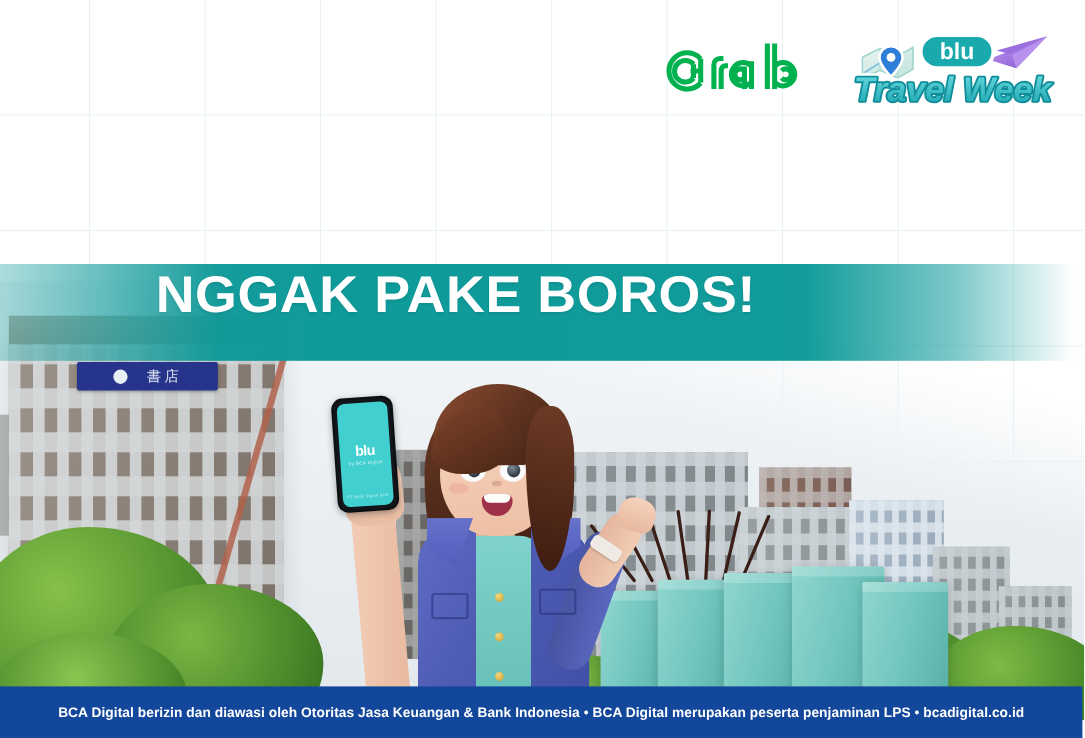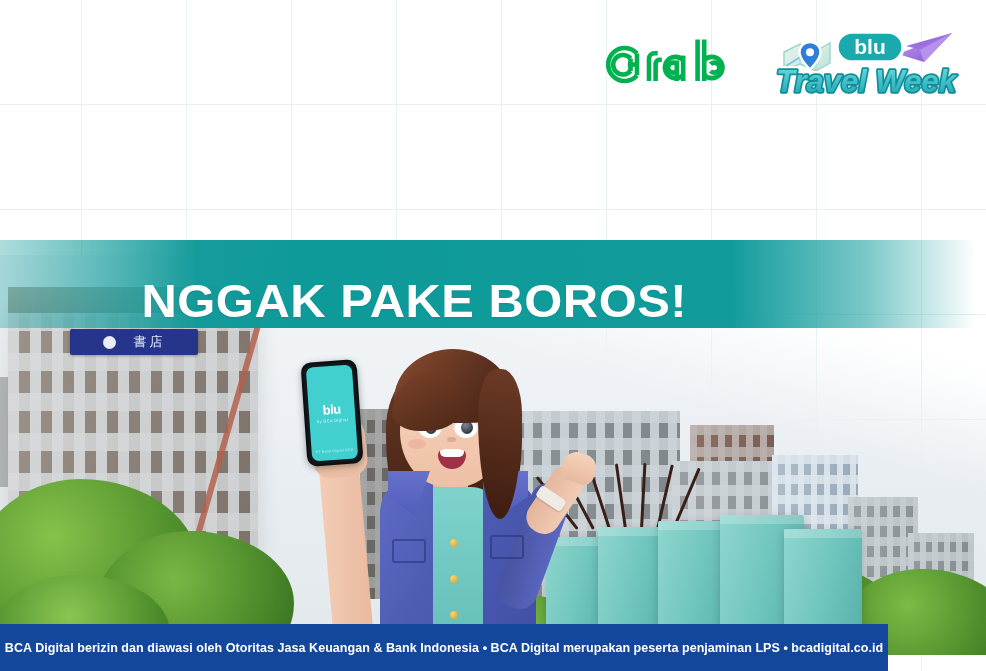--- a/index.html
+++ b/index.html
@@ -429,21 +429,21 @@
     width:986px; height:88px;
     z-index:6;
     background:linear-gradient(to right,
       rgba(17,154,154,.34) 0%,
       rgba(17,154,154,.62) 9%,
       rgba(14,152,152,.97) 20%,
       #0f9a9a 30%,
       #119b9b 74%,
       rgba(17,155,155,.55) 88%,
       rgba(255,255,255,0) 99%);
-    display:flex; align-items:flex-end;
+    display:flex; align-items:flex-start;
   }
   #band-text {
     color:#ffffff;
     font-size:47px;
     font-weight:bold;
     letter-spacing:.5px;
     margin-left:152px;
     white-space:nowrap;
     font-family:"Liberation Sans", sans-serif;
     transform:scaleX(1.04);
@@ -459,21 +459,21 @@
   
   #blu-logo {
     position:absolute; left:766px; top:26px;
     z-index:7;
     width:200px; height:74px;
   }
 
   
   #footer {
     position:absolute; left:0; bottom:0;
-    width:888px; height:47px;
+    width:984px; height:47px;
     background:#12479b;
     z-index:8;
     display:flex; align-items:center; justify-content:center;
   }
   #footer-text {
     color:#ffffff;
     font-size:12.5px;
     font-weight:bold;
     letter-spacing:.05px;
     white-space:nowrap;

